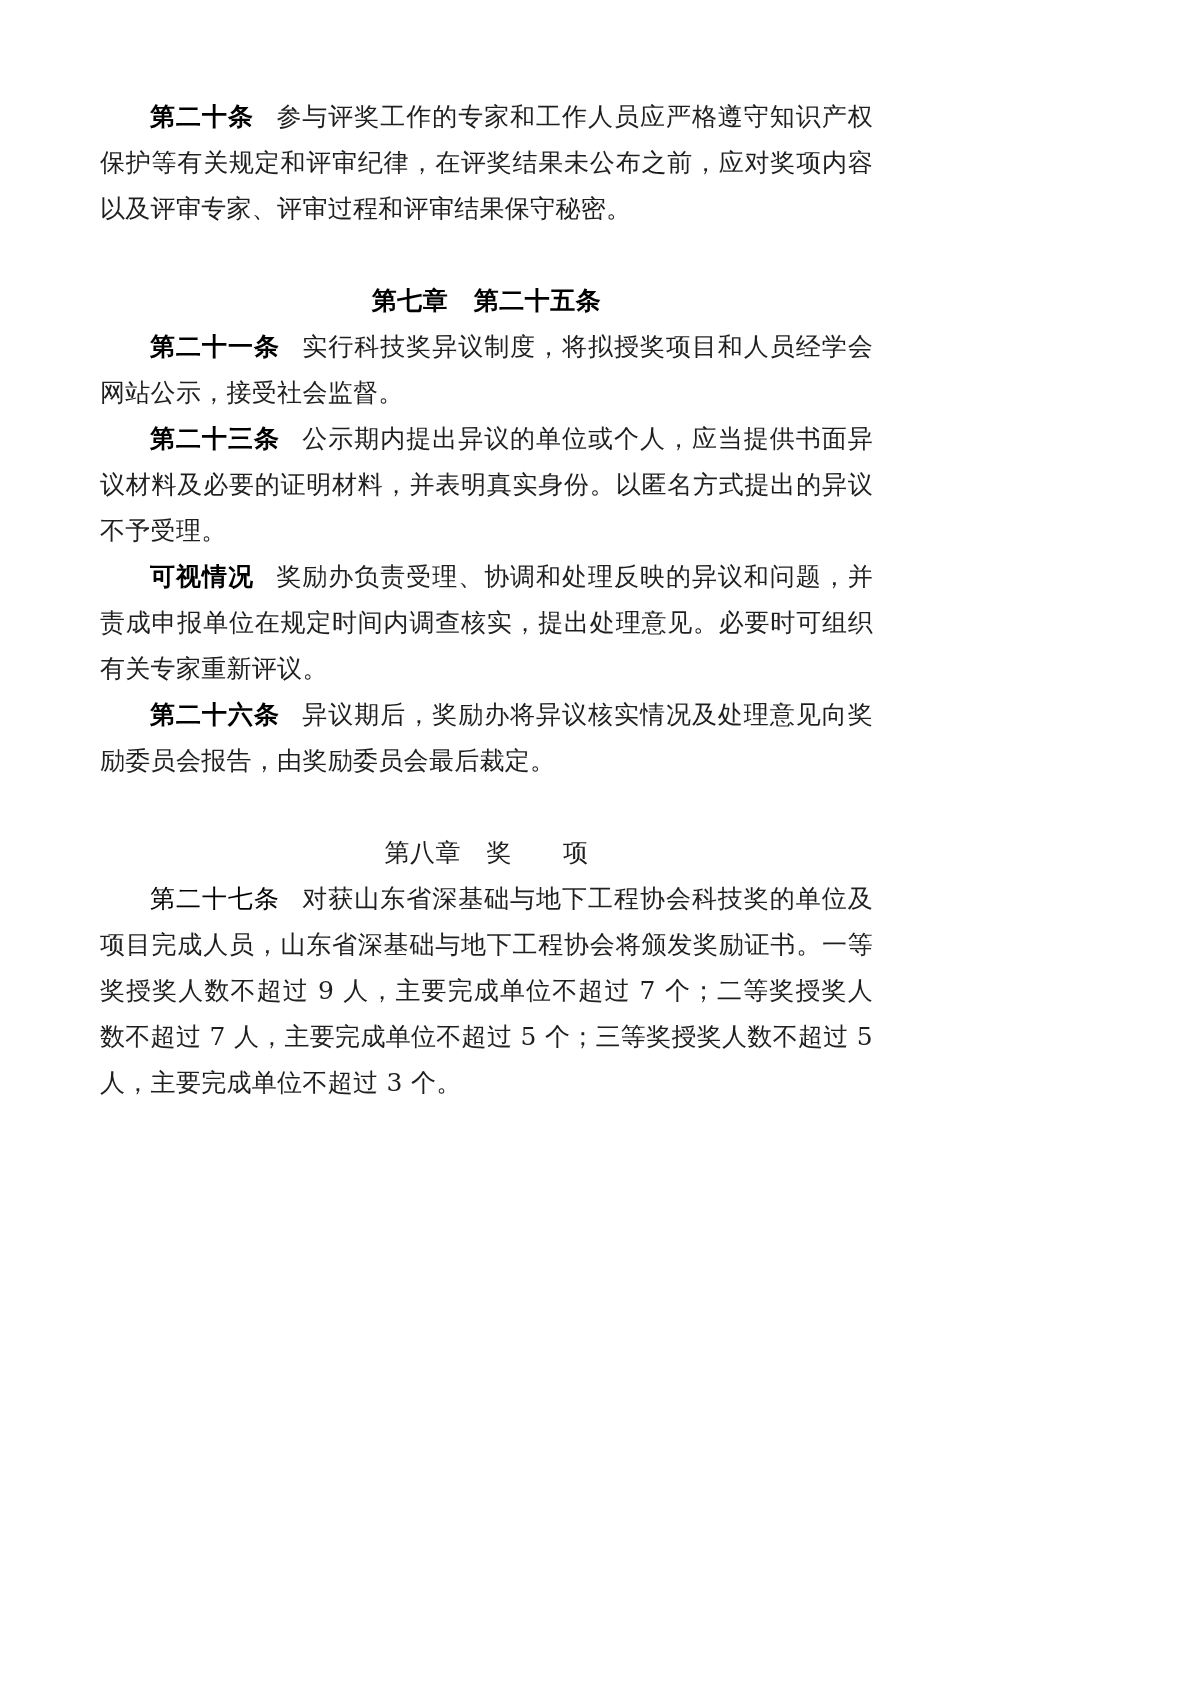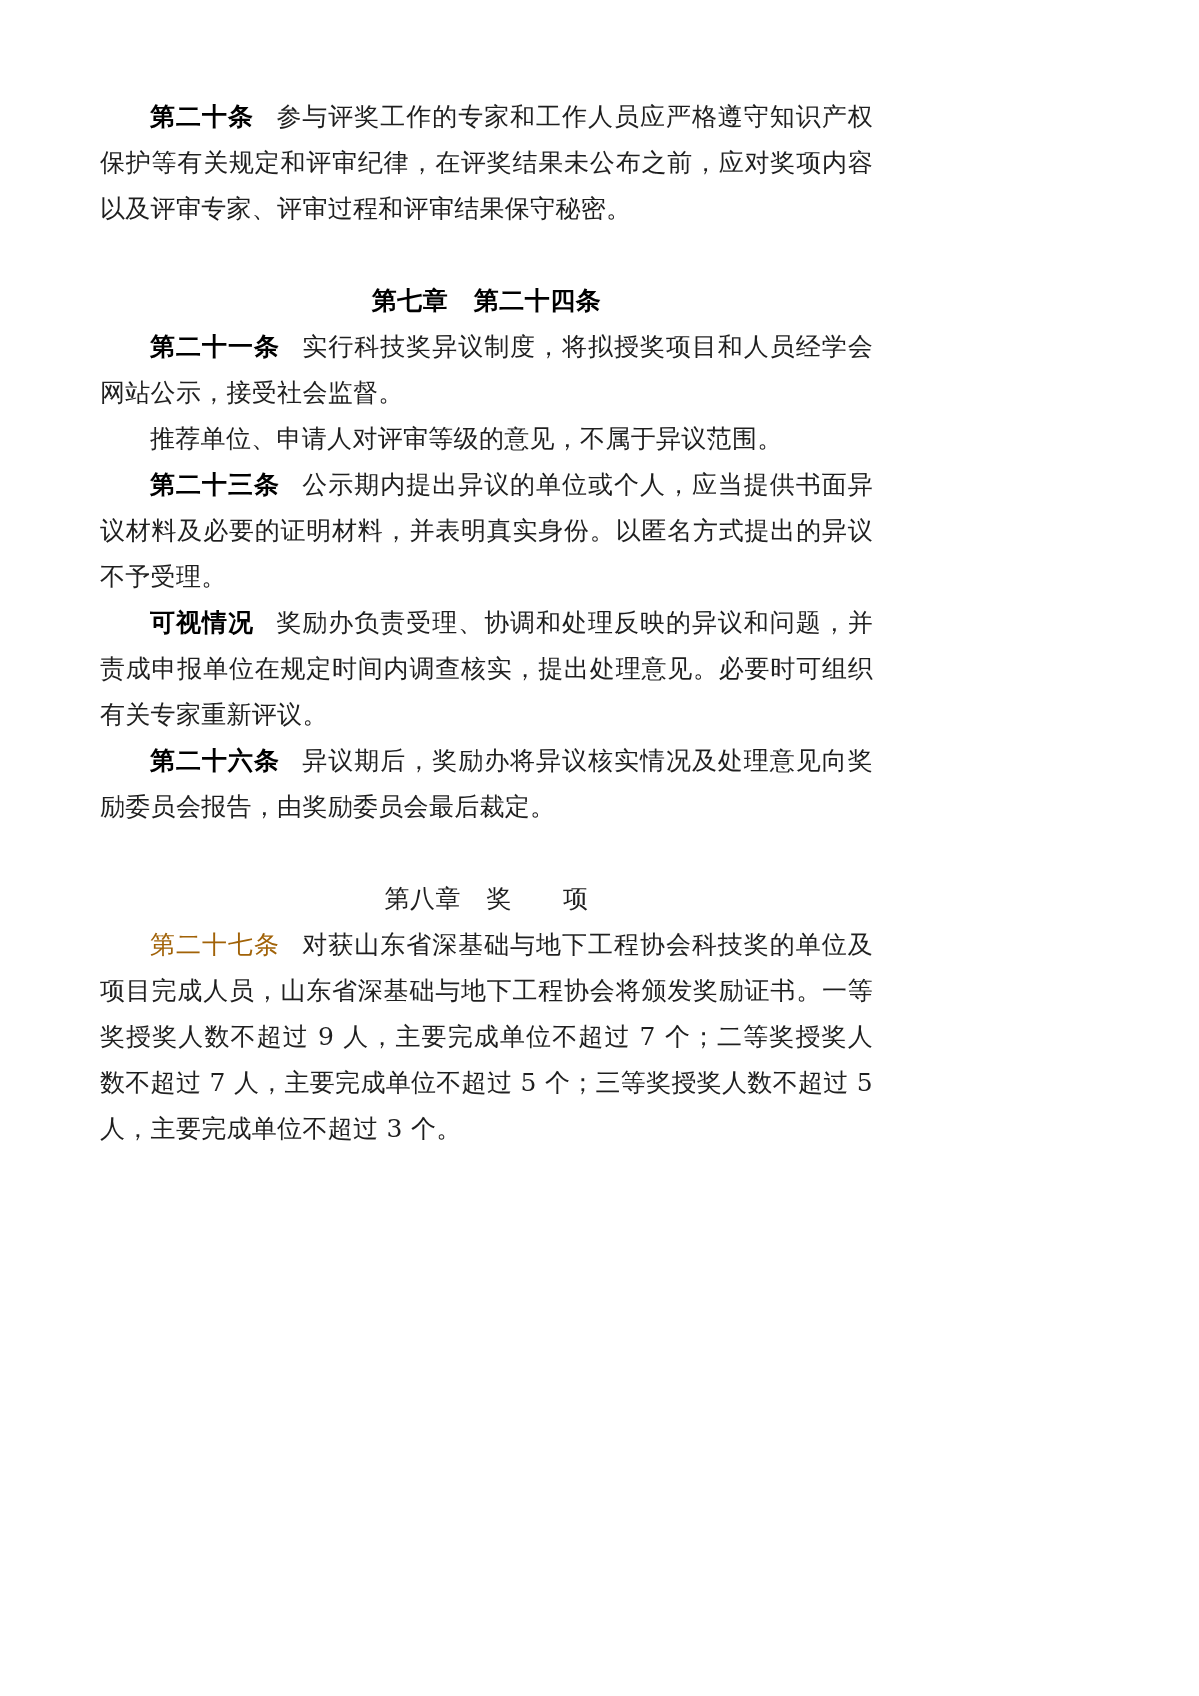--- a/index.html
+++ b/index.html
@@ -26,21 +26,21 @@
     text-align: justify;
     letter-spacing: 0.3px;
   }
   .lead {
     font-weight: bold;
     color: #000000;
     margin-right: 0.9em;
   }
   .lead.normal-weight {
     font-weight: normal;
-    color: #a16207;
+    color: #000000;
     margin-top: 16px;
   }
   .chapter {
     margin: 46px 0 0 0;
     padding: 0;
     text-align: center;
     text-indent: 0;
     font-size: 25px;
     font-weight: bold;
     color: #000000;
@@ -52,26 +52,25 @@
     text-align: center;
   }
 </style>
 </head>
 <body>
 
 <div class="page">
 
   <p class="para"><span class="lead">第二十条</span><span>参与评奖工作的专家和工作人员应严格遵守知识产权保护等有关规定和评审纪律，在评奖结果未公布之前，应对奖项内容以及评审专家、评审过程和评审结果保守秘密。</span></p>
 
-  <h2 class="chapter">第七章　第二十四条</h2>
+  <h2 class="chapter">第七章　第二十五条</h2>
 
   <p class="para"><span class="lead">第二十一条</span><span>实行科技奖异议制度，将拟授奖项目和人员经学会网站公示，接受社会监督。</span></p>
 
 
-  <p class="para">推荐单位、申请人对评审等级的意见，不属于异议范围。</p>
 
   <p class="para"><span class="lead">第二十三条</span><span>公示期内提出异议的单位或个人，应当提供书面异议材料及必要的证明材料，并表明真实身份。以匿名方式提出的异议不予受理。</span></p>
 
 
   <p class="para"><span class="lead">可视情况</span><span>奖励办负责受理、协调和处理反映的异议和问题，并责成申报单位在规定时间内调查核实，提出处理意见。必要时可组织有关专家重新评议。</span></p>
 
   <p class="para"><span class="lead">第二十六条</span><span>异议期后，奖励办将异议核实情况及处理意见向奖励委员会报告，由奖励委员会最后裁定。</span></p>
 
   <h2 class="chapter normal-weight">第八章　奖　　项</h2>
 

